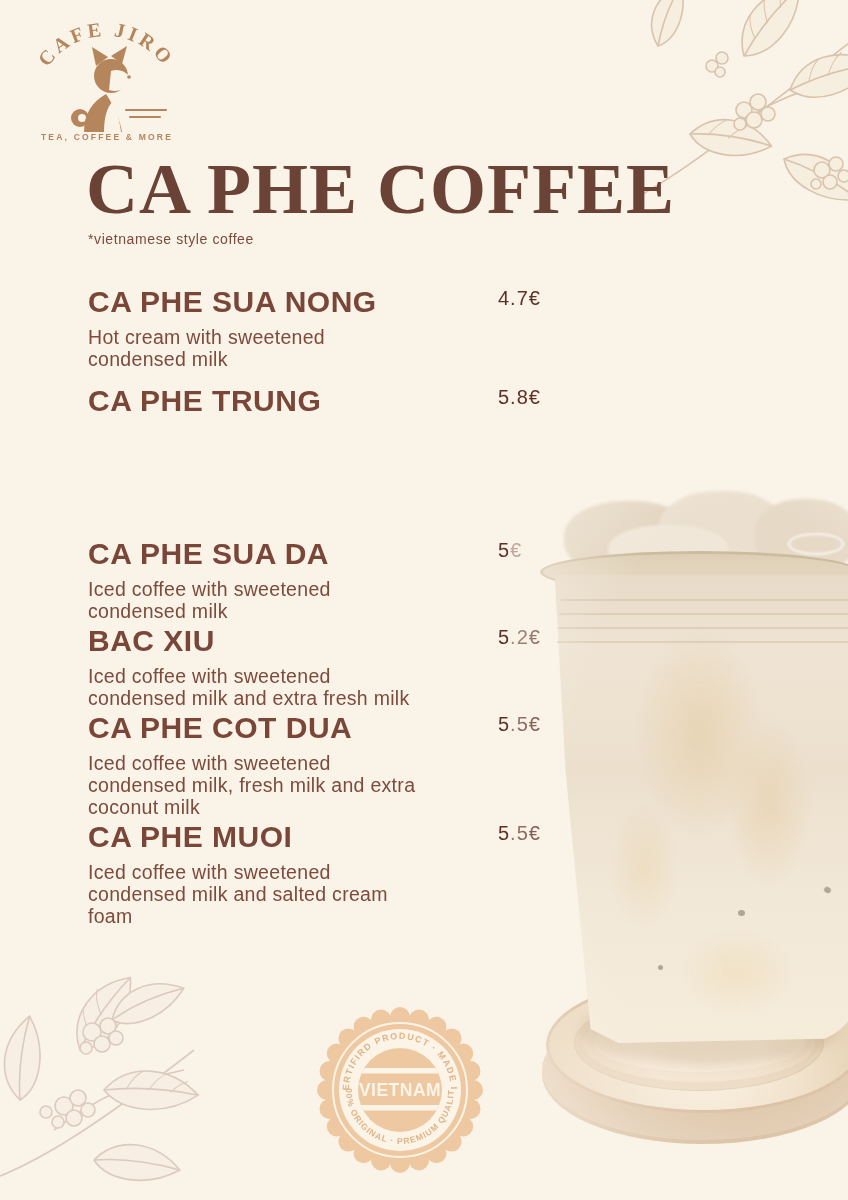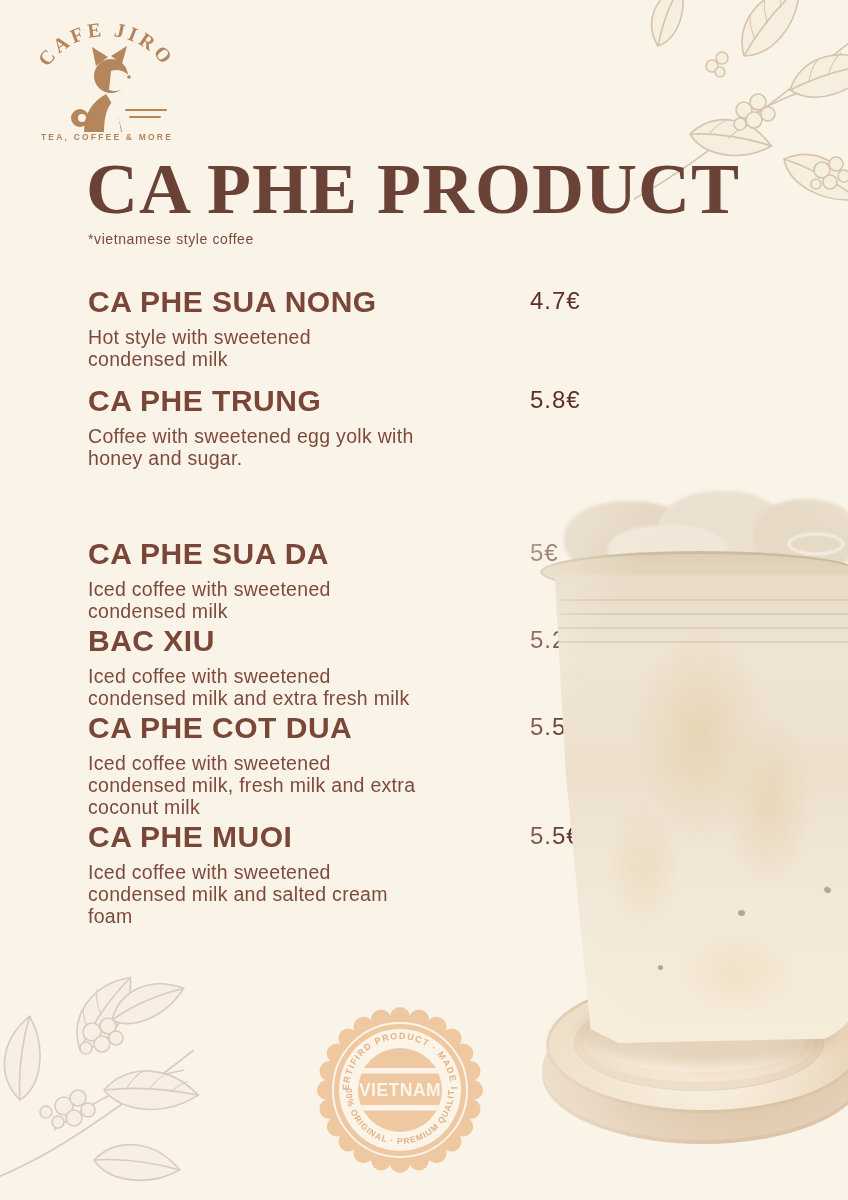--- a/index.html
+++ b/index.html
@@ -29,21 +29,21 @@
   .section-hot { top:284px; }
   .section-iced { top:536px; }
   .menu-item { position:relative; margin-bottom:13px; }
   .section-iced .menu-item { margin-bottom:1px; }
   .item-name {
     font-family:Liberation Sans, sans-serif; font-weight:bold;
     font-size:30px; line-height:36px; letter-spacing:0.5px; color:#7a4638;
   }
   .item-price {
     position:absolute; left:410px; top:3px;
-    font-size:24px; letter-spacing:1px; color:#5e2f26; white-space:nowrap;margin-left:32px;
+    font-size:20px; letter-spacing:1px; color:#5e2f26; white-space:nowrap;
   }
   .item-desc {
     margin-top:6px; font-size:19.5px; line-height:22px;
     letter-spacing:0.3px; color:#7d4a3c; white-space:pre-line;
   }
   
   .cup-scene { position:absolute; left:538px; top:495px; width:312px; height:660px; }
   .cup-scene > div { position:absolute; }
   .coaster-side { left:4px; top:505px; width:322px; height:140px; border-radius:50%;
     background:#dcc3a6; box-shadow:0 4px 0 #d2b593; }
@@ -196,35 +196,33 @@
       <path d="M97,57 C106,54 114,59 117,65 C113,75 104,79 95,76 Z" fill="#faf3e8"></path>
       <circle cx="115" cy="63" r="1.8" fill="#b5855b"></circle>
       <g stroke="#b5855b" stroke-width="2" stroke-linecap="round">
         <line x1="112" y1="96" x2="152" y2="96"></line>
         <line x1="116" y1="103" x2="146" y2="103"></line>
       </g>
     </g>
     <text x="93" y="126" text-anchor="middle" font-size="8.5" font-weight="bold" letter-spacing="2.2" fill="#b5855b">TEA, COFFEE &amp; MORE</text>
   </svg>
 
-  <h1 class="title">CA PHE PRODUCT</h1>
+  <h1 class="title">CA PHE COFFEE</h1>
   <div class="subtitle">*vietnamese style coffee</div>
 
   <div class="menu-section section-hot">
     <div class="menu-item">
       <div class="item-name">CA PHE SUA NONG</div>
       <div class="item-price">4.7€</div>
-      <div class="item-desc">Hot style with sweetened
+      <div class="item-desc">Hot cream with sweetened
 condensed milk</div>
     </div>
     <div class="menu-item">
       <div class="item-name">CA PHE TRUNG</div>
       <div class="item-price">5.8€</div>
-      <div class="item-desc">Coffee with sweetened egg yolk with
-honey and sugar.</div>
     </div>
   </div>
 
   <div class="menu-section section-iced">
     <div class="menu-item">
       <div class="item-name">CA PHE SUA DA</div>
       <div class="item-price">5€</div>
       <div class="item-desc">Iced coffee with sweetened
 condensed milk</div>
     </div>

